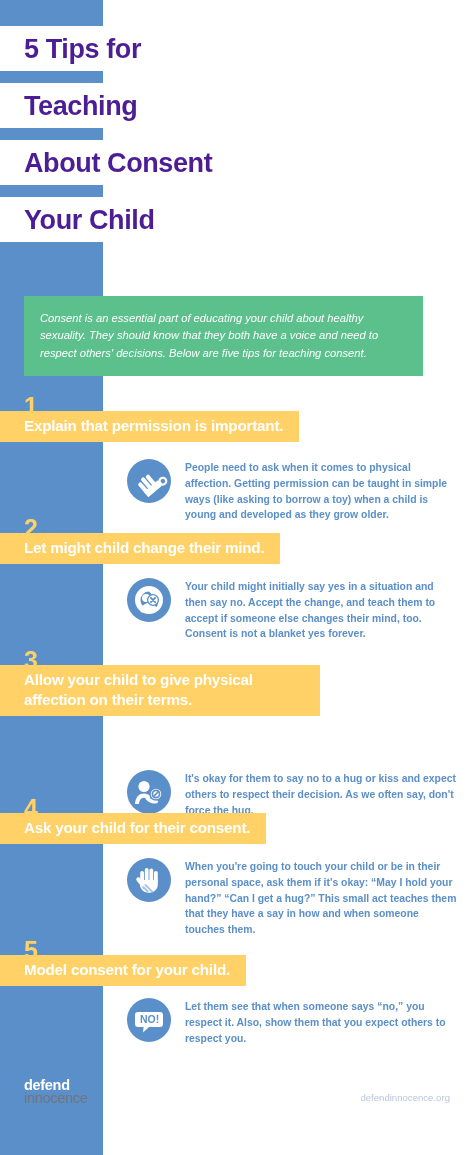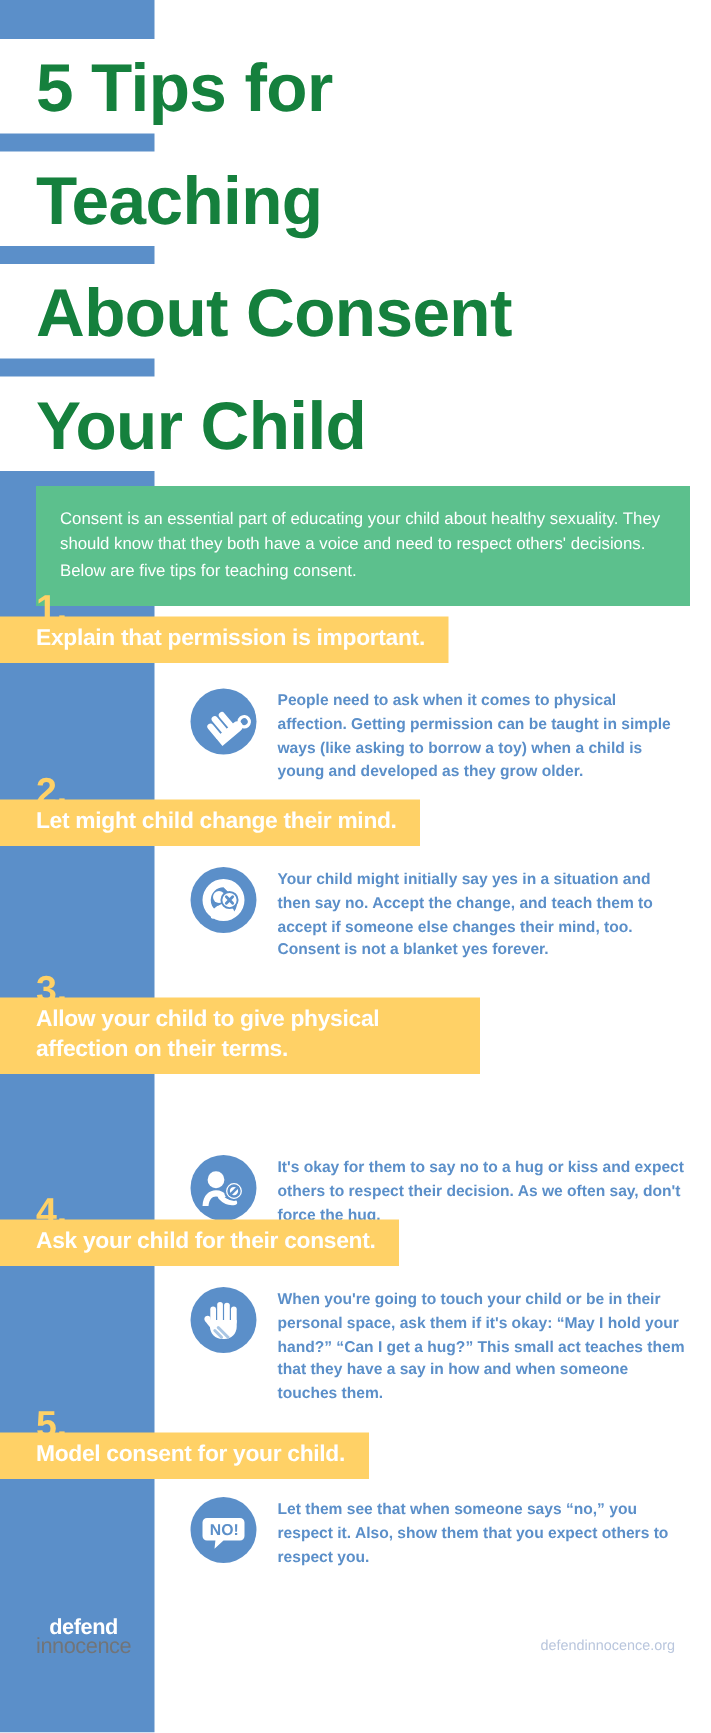--- a/index.html
+++ b/index.html
@@ -31,46 +31,46 @@
   .title-wrap {
     position: absolute;
     left: 0;
     top: 26px;
     width: 474px;
     z-index: 2;
   }
   .title-line {
     display: block;
     background: #ffffff;
-    color: #15803d;
-    font-size: 45px;
+    color: #4c1d95;
+    font-size: 27px;
     line-height: 1.0;
     font-weight: 700;
     letter-spacing: -0.4px;
     margin: 0 0 12px 0;
     padding: 10px 10px 8px 24px;
     width: max-content;
     max-width: 450px;
     box-sizing: border-box;
   }
 
   
   .intro-box {
     position: absolute;
     left: 24px;
     top: 296px;
-    width: 436px;
+    width: 399px;
     box-sizing: border-box;
     background: #5cc08d;
     color: #ffffff;
+    font-style: italic;
     font-size: 11.2px;
     line-height: 1.55;
     padding: 14px 16px 14px 16px;
     z-index: 3;
-    margin-top: 28px;
   }
 
   
   .tip {
     position: absolute;
     left: 0;
     width: 474px;
     z-index: 3;
   }
   .tip-num {
@@ -136,21 +136,20 @@
     top: 1078px;
     z-index: 4;
     line-height: 1.0;
   }
   .logo-defend {
     display: block;
     color: #ffffff;
     font-size: 14.5px;
     font-weight: 700;
     letter-spacing: -0.3px;
-    text-align: center;
   }
   .logo-innocence {
     display: block;
     color: #737373;
     font-size: 14.5px;
     font-weight: 300;
     letter-spacing: -0.3px;
     margin-top: -2px;
     opacity: 0.93;
   }

